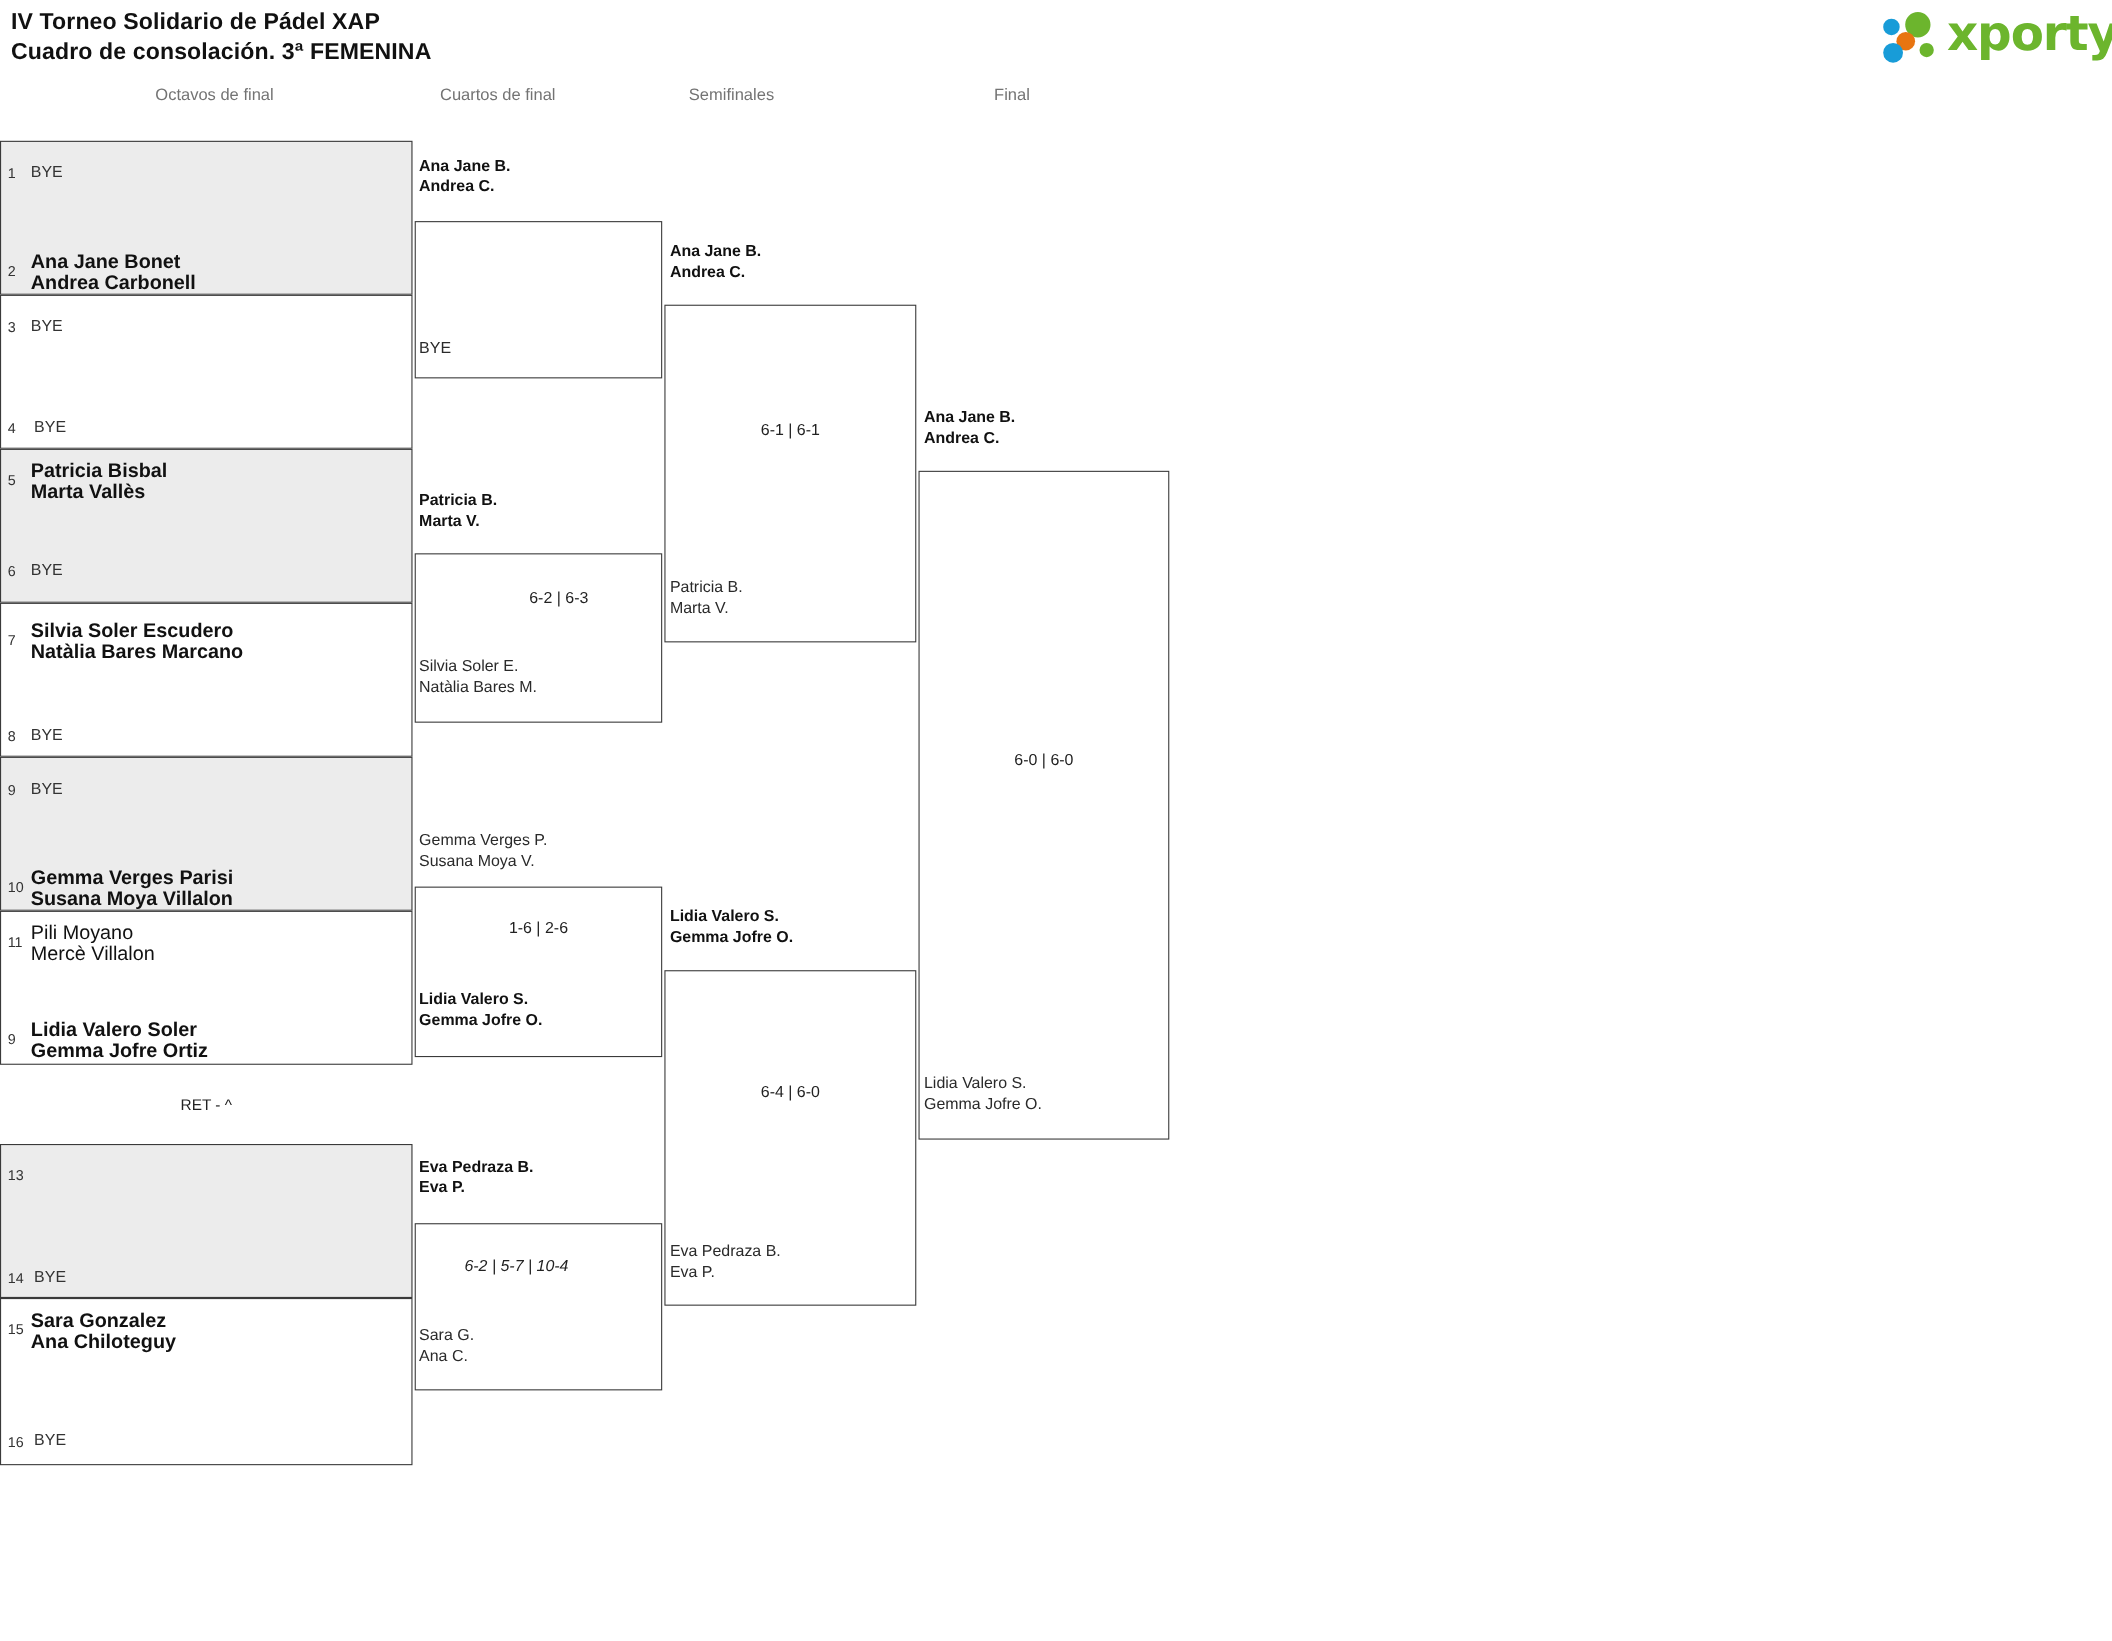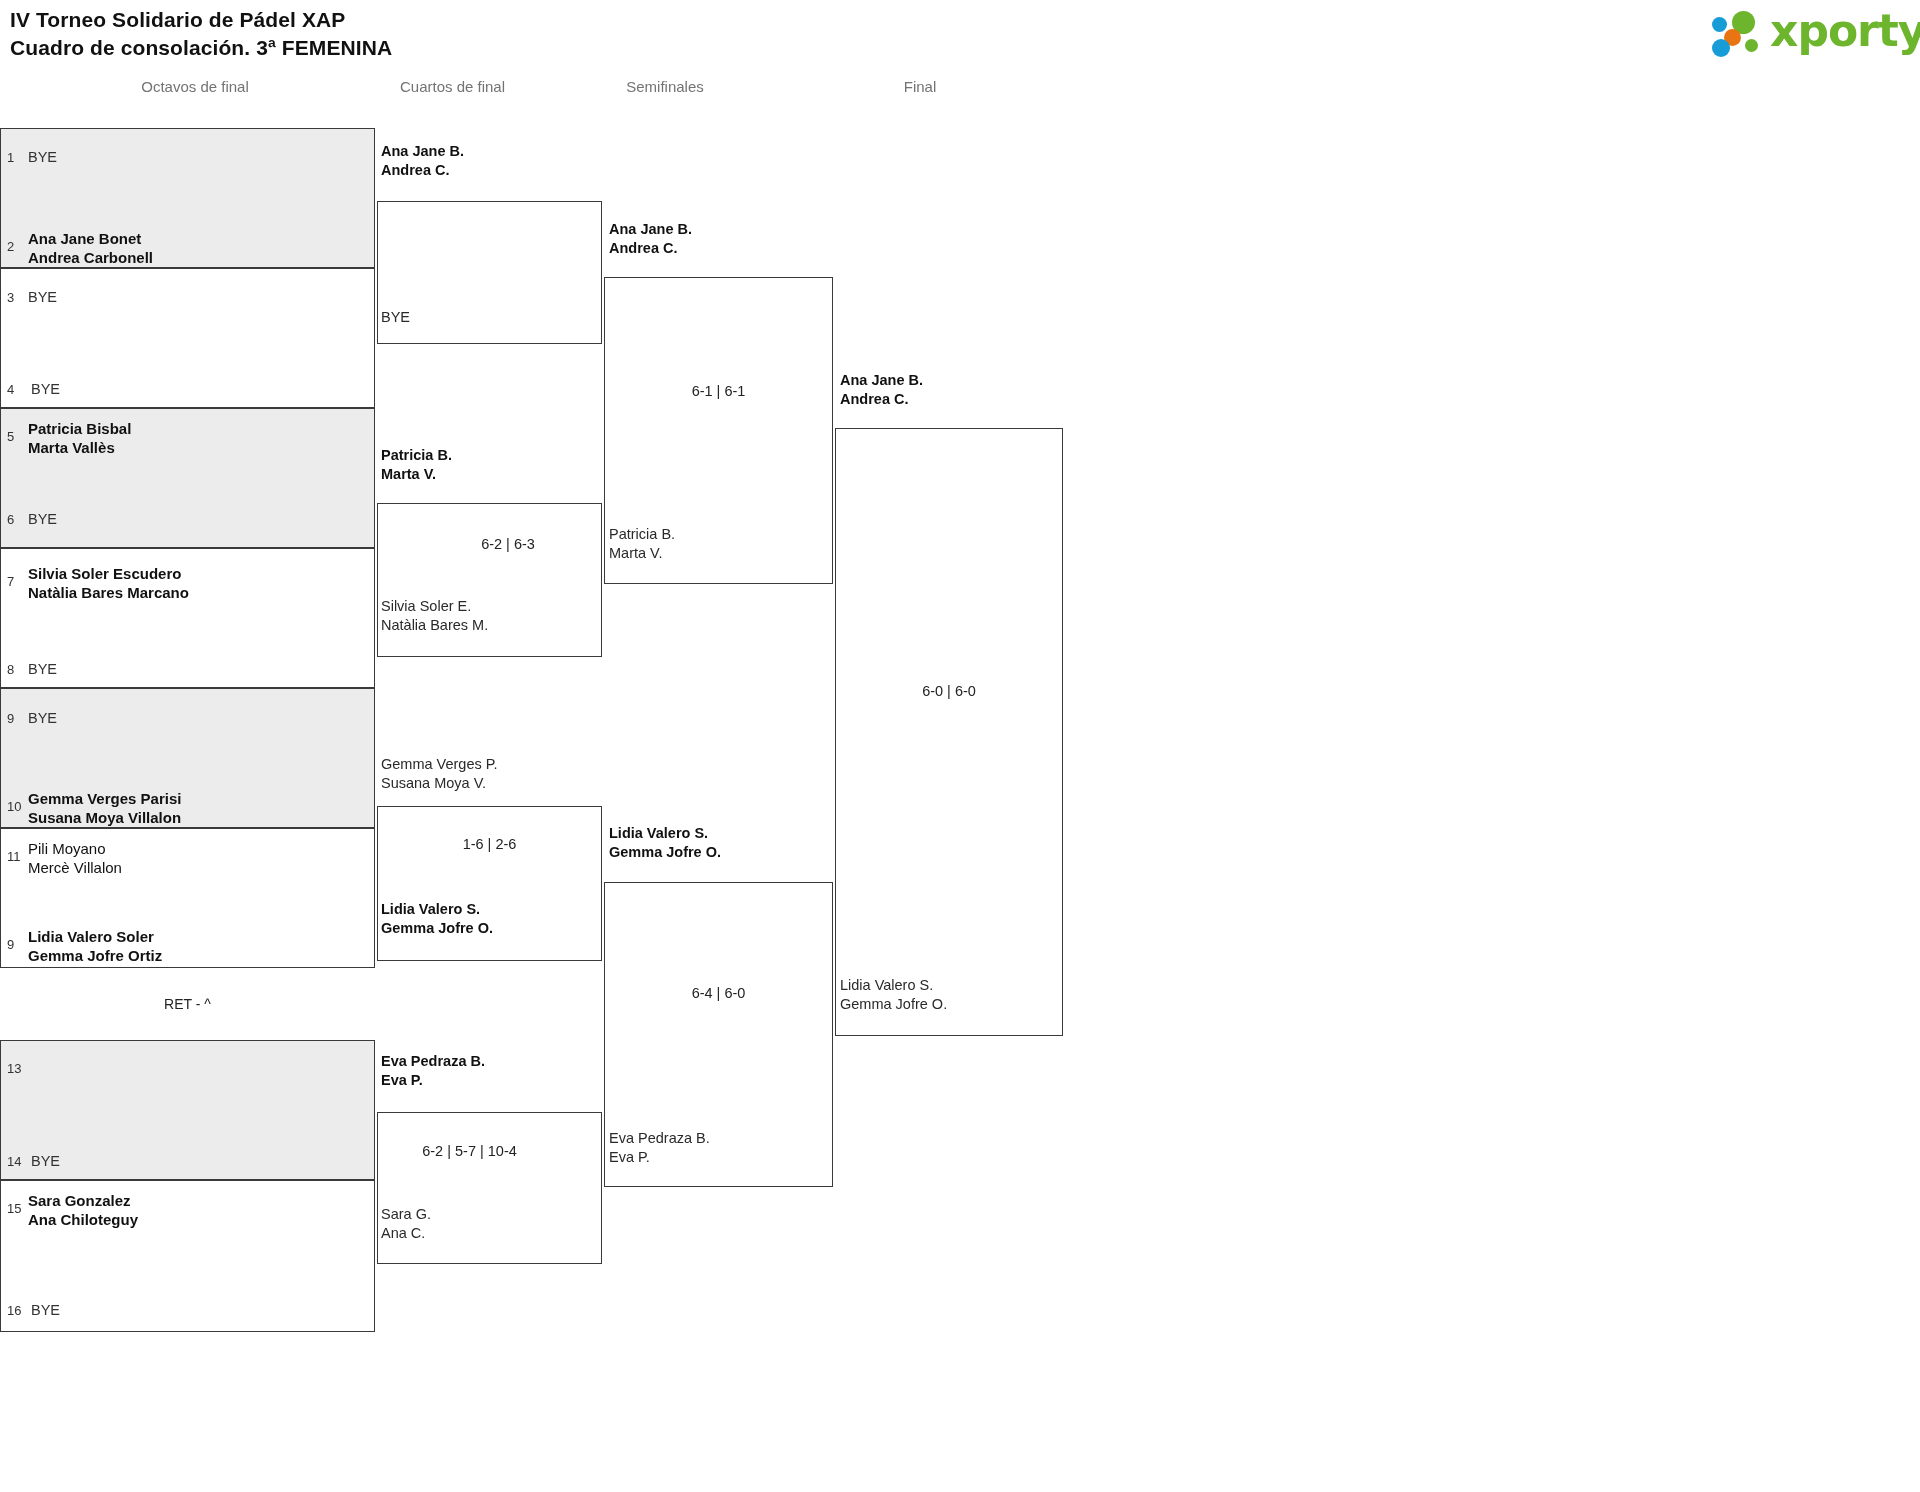--- a/index.html
+++ b/index.html
@@ -43,21 +43,21 @@
   }
   .r1-block.shade{background:#ececec;}
   .r1-block.plain{background:#ffffff;}
   .seed{
     position:absolute;left:6px;
     font-size:13px;color:#333;
     width:22px;text-align:left;
   }
   .r1-names{
     position:absolute;left:27px;right:6px;
-    font-size:15px;line-height:19px;color:#111;
+    font-size:18px;line-height:19px;color:#111;
   }
   .r1-names.win{font-weight:bold;}
   .r1-names.lose{font-weight:normal;color:#111;}
   .bye-text{
     position:absolute;
     font-size:14.5px;color:#333;line-height:19px;
   }
   .r1-score{
     position:absolute;left:0;width:375px;text-align:center;
     font-size:14px;color:#222;
@@ -222,21 +222,21 @@
 
   <div class="mbox" style="left:377px;top:1112px;width:225px;height:152px;"></div>
   <div class="entrant win" style="left:381px;top:1052px;">
     <span>Eva Pedraza B.</span>
     <span class="l2">Eva P.</span>
   </div>
   <div class="entrant lose" style="left:381px;top:1205px;">
     <span>Sara G.</span>
     <span class="l2">Ana C.</span>
   </div>
-  <div class="mscore" style="left:377px;top:1143px;width:185px;">6-2 | 5-7 | 10-4</div>
+  <div class="mscore" style="left:377px;top:1143px;width:185px;font-style:italic;">6-2 | 5-7 | 10-4</div>
 
   <div class="mbox" style="left:604px;top:277px;width:229px;height:307px;"></div>
   <div class="entrant win" style="left:609px;top:220px;">
     <span>Ana Jane B.</span>
     <span class="l2">Andrea C.</span>
   </div>
   <div class="entrant lose" style="left:609px;top:525px;">
     <span>Patricia B.</span>
     <span class="l2">Marta V.</span>
   </div>

